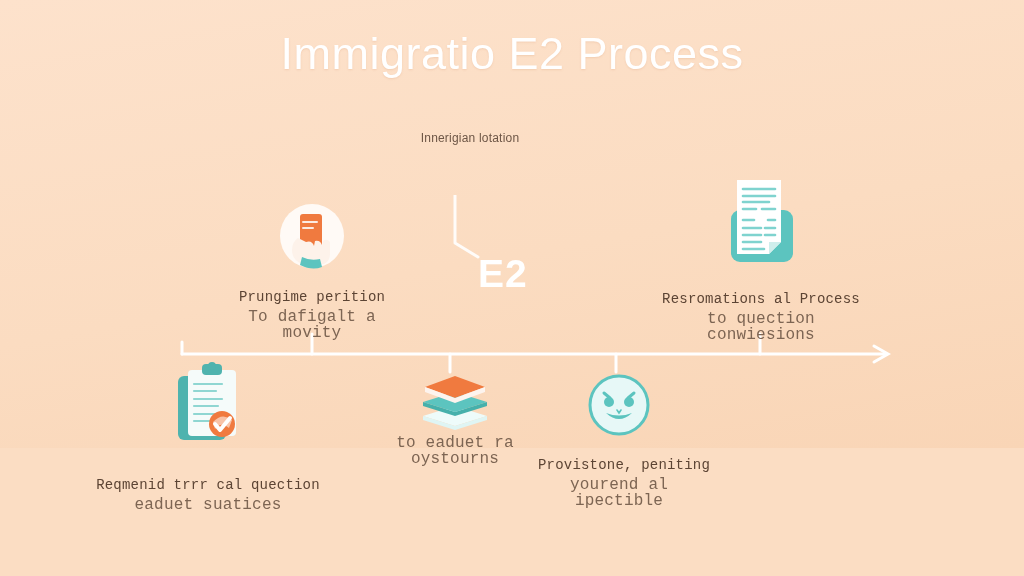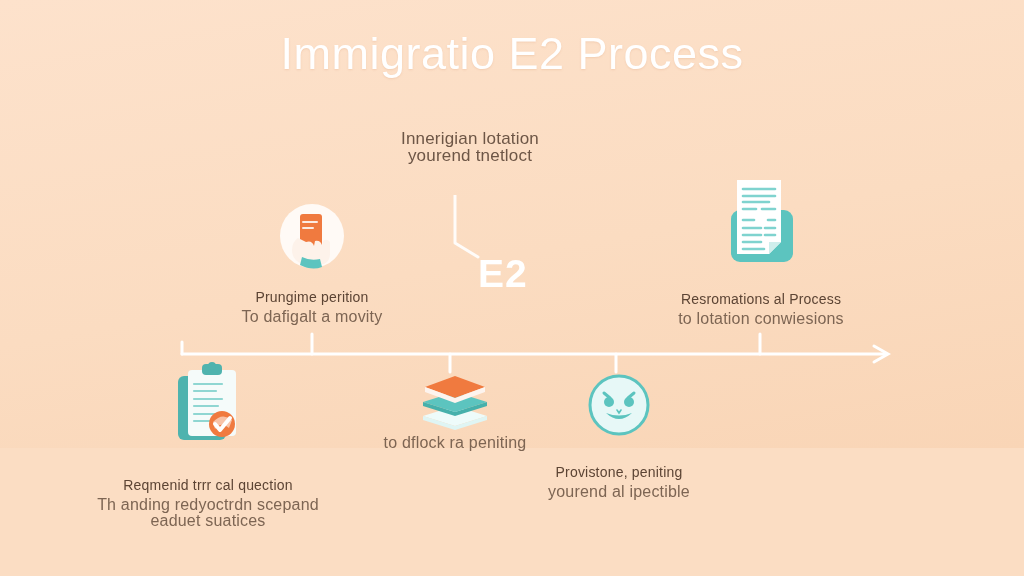--- a/index.html
+++ b/index.html
@@ -34,21 +34,21 @@
     text-shadow: 0 1px 2px rgba(214,150,110,0.25);
   }
 
   
   .center-note {
     position: absolute;
     left: 382px;
     top: 130px;
     width: 176px;
     text-align: center;
-    font-size: 17px;
+    font-size: 12px;
     line-height: 17px;
     color: #6d5646;
     letter-spacing: 0.2px;
   }
 
   
   .connector {
     position: absolute;
     left: 452px;
     top: 195px;
@@ -71,20 +71,21 @@
     left: 180px;
     top: 332px;
     width: 724px;
     height: 42px;
   }
 
   
   .node {
     position: absolute;
     text-align: center;
+    font-family: Liberation Mono, monospace;
   }
   .node .icon-wrap {
     position: relative;
     margin: 0 auto;
   }
   .node .label {
     font-size: 14px;
     color: #5c4434;
     line-height: 18px;
     letter-spacing: 0.2px;
@@ -105,34 +106,33 @@
   #node-documents  { left: 662px; top: 168px; width: 198px; }
   #node-documents .label { margin-top: 14px; }
 
   #node-requirements { left: 88px; top: 358px; width: 240px; }
   #node-requirements .label { margin-top: 26px; }
 
   #node-practical  { left: 370px; top: 366px; width: 170px; }
   #node-practical .label { margin-top: 22px; }
 
   #node-provisions { left: 538px; top: 372px; width: 162px; }
-  #node-provisions .label { margin-top: 25px; }
+  #node-provisions .label { margin-top: 18px; }
 
   .sub-line { display: block; }
 </style>
 </head>
 <body>
 
 <div class="infographic">
 
   <div class="title">Immigratio E2 Process</div>
 
   <div class="center-note">
     <span class="sub-line">Innerigian lotation</span>
-    <span class="sub-line">yourend tnetloct</span>
   </div>
 
   <svg class="connector" viewBox="0 0 40 66">
     <path d="M3 0 L3 48 L26 62" fill="none" stroke="#ffffff" stroke-width="3" stroke-linecap="round" stroke-linejoin="round" opacity="0.9"></path>
   </svg>
 
   <div class="e2-label">E2</div>
 
   <svg class="timeline" viewBox="0 0 724 42">
     <g stroke="#ffffff" stroke-width="3" fill="none" stroke-linecap="round">
@@ -180,21 +180,21 @@
           <line x1="56" y1="60" x2="66" y2="60"></line>
           <line x1="34" y1="67" x2="52" y2="67"></line>
           <line x1="56" y1="67" x2="66" y2="67"></line>
           <line x1="34" y1="74" x2="52" y2="74"></line>
           <line x1="34" y1="81" x2="55" y2="81"></line>
         </g>
       </svg>
     </div>
     <div class="label">Resromations al Process</div>
     <div class="sub">
-      <span class="sub-line">to lotation conwiesions</span>
+      <span class="sub-line">to quection conwiesions</span>
     </div>
   </div>
 
   <div class="node" id="node-requirements">
     <div class="icon-wrap" style="width:96px;height:92px;">
       <svg viewBox="0 0 96 92" width="96" height="92">
         <rect x="18" y="18" width="48" height="64" rx="6" fill="#4fb3ae"></rect>
         <rect x="28" y="12" width="48" height="66" rx="4" fill="#f5fbfa"></rect>
         <rect x="42" y="6" width="20" height="11" rx="4" fill="#4fb3ae"></rect>
         <circle cx="52" cy="8" r="4" fill="#4fb3ae"></circle>
@@ -207,21 +207,20 @@
           <line x1="34" y1="63" x2="52" y2="63"></line>
         </g>
         <circle cx="62" cy="66" r="13" fill="#f07a3f"></circle>
         <path d="M55 66 a7 7 0 0 1 14 0 a7 7 0 0 1 -14 0" fill="none"></path>
         <path d="M53 64 q9 -10 19 -2 l-3 8 q-8 -7 -14 1 z" fill="#ffffff" opacity="0.55"></path>
         <path d="M55 66 l5 6 l10 -12" stroke="#ffffff" stroke-width="4" fill="none" stroke-linecap="round" stroke-linejoin="round"></path>
       </svg>
     </div>
     <div class="label">Reqmenid trrr cal quection</div>
     <div class="sub">
-      <span class="sub-line">Th anding redyoctrdn scepand</span>
       <span class="sub-line">eaduet suatices</span>
     </div>
   </div>
 
   <div class="node" id="node-practical">
     <div class="icon-wrap" style="width:84px;height:66px;">
       <svg viewBox="0 0 84 66" width="84" height="66">
         <g>
           <path d="M42 40 L74 50 L42 60 L10 50 Z" fill="#eefbfa"></path>
           <path d="M10 50 L10 54 L42 64 L74 54 L74 50 L42 60 Z" fill="#dff5f4"></path>
@@ -230,21 +229,21 @@
           <path d="M42 26 L74 36 L42 46 L10 36 Z" fill="#5cc4bf"></path>
           <path d="M10 36 L10 40 L42 50 L74 40 L74 36 L42 46 Z" fill="#46b0ab"></path>
         </g>
         <g>
           <path d="M42 10 L72 21 L42 32 L12 21 Z" fill="#f07a3f"></path>
           <path d="M12 21 L12 26 L42 37 L72 26 L72 21 L42 32 Z" fill="#fdf4ee"></path>
         </g>
       </svg>
     </div>
     <div class="sub">
-      <span class="sub-line">to dflock ra peniting</span>
+      <span class="sub-line">to eaduet ra oystourns</span>
     </div>
   </div>
 
   <div class="node" id="node-provisions">
     <div class="icon-wrap" style="width:66px;height:66px;">
       <svg viewBox="0 0 66 66" width="66" height="66">
         <circle cx="33" cy="33" r="29" fill="#e7f8f7" stroke="#5cc4bf" stroke-width="3"></circle>
         <circle cx="23" cy="30" r="5" fill="#5cc4bf"></circle>
         <circle cx="43" cy="30" r="5" fill="#5cc4bf"></circle>
         <path d="M18 21 l6 5 M48 21 l-6 5" stroke="#5cc4bf" stroke-width="3" stroke-linecap="round"></path>

